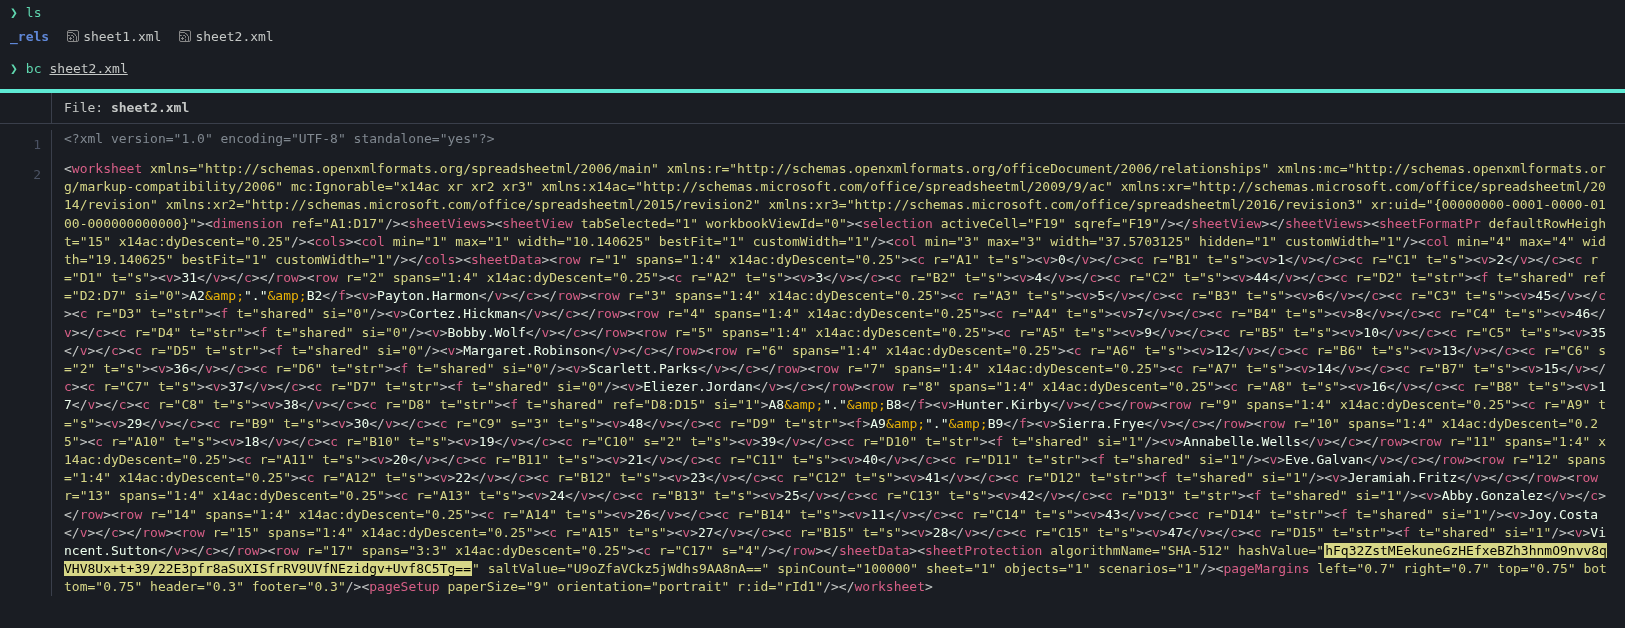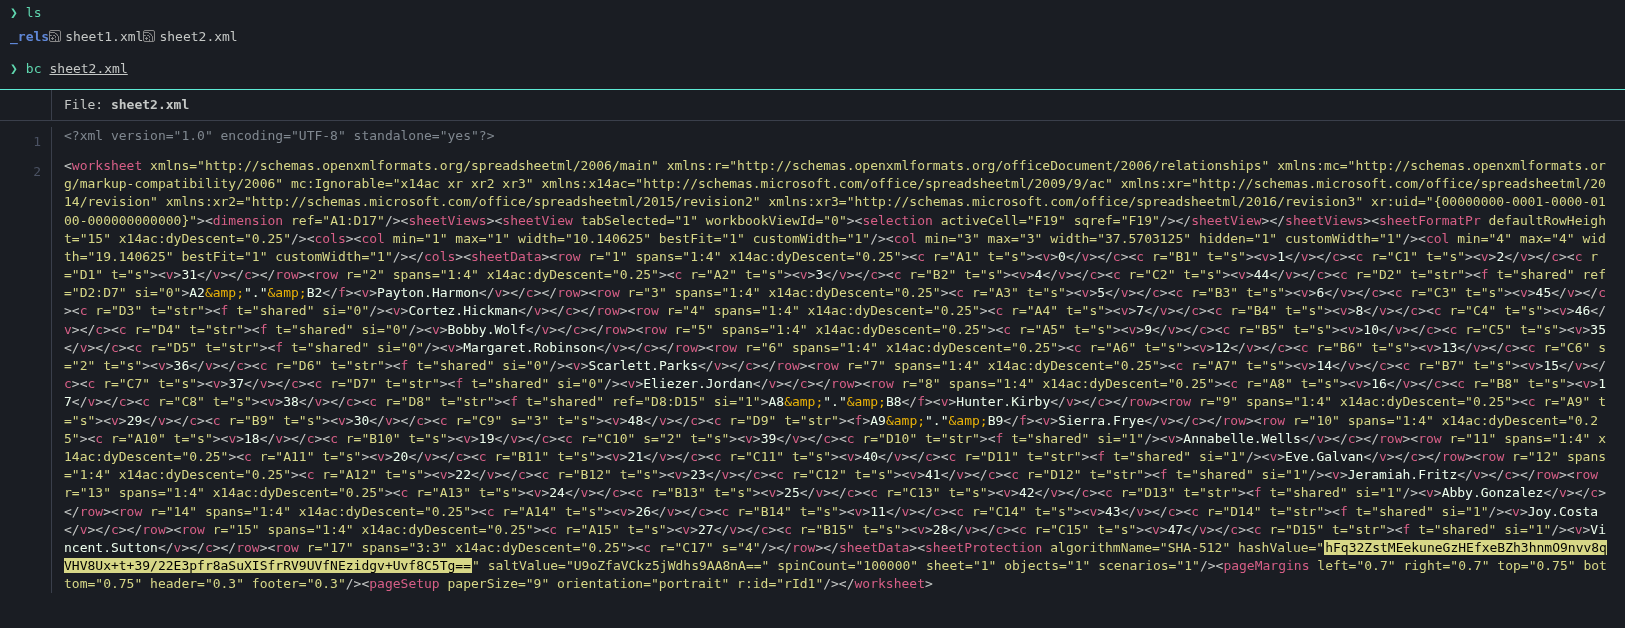--- a/index.html
+++ b/index.html
@@ -18,41 +18,41 @@
     display: flex;
     align-items: center;
     gap: 8px;
   }
   .prompt-sym { color: #5fd7af; font-weight: bold; }
   .cmd { color: #5fd7af; }
   .arg-un { color: #c5c8c6; text-decoration: underline; }
   .ls-output {
     padding: 2px 10px;
     display: flex;
-    gap: 0;
+    gap: 18px;
     align-items: center;
   }
   .dir { color: #5f87d7; font-weight: bold; }
   .file-entry { color: #c5c8c6; text-align: center; }
   .rss-ico::before {
     content: "";
     display: inline-block;
     width: 10px; height: 10px;
     border: 1.5px solid #888;
     border-radius: 2px;
     margin-right: 4px;
     vertical-align: -1px;
     background:
       radial-gradient(circle at 25% 75%, #888 1.2px, transparent 1.3px),
       radial-gradient(circle at 25% 75%, transparent 3px, #888 3.2px, #888 3.8px, transparent 4px),
       radial-gradient(circle at 25% 75%, transparent 5.5px, #888 5.7px, #888 6.3px, transparent 6.5px);
   }
   .sep { height: 8px; }
   .file-header {
-    border-top: 1px solid #5eead4;
+    border-top: 4px solid #5eead4;
     border-bottom: 1px solid #3a3f4b;
     margin-top: 6px;
     display: flex;
   }
   .gutter {
     width: 52px;
     text-align: right;
     color: #4b5263;
     padding: 6px 10px 6px 0;
     border-right: 1px solid #3a3f4b;

